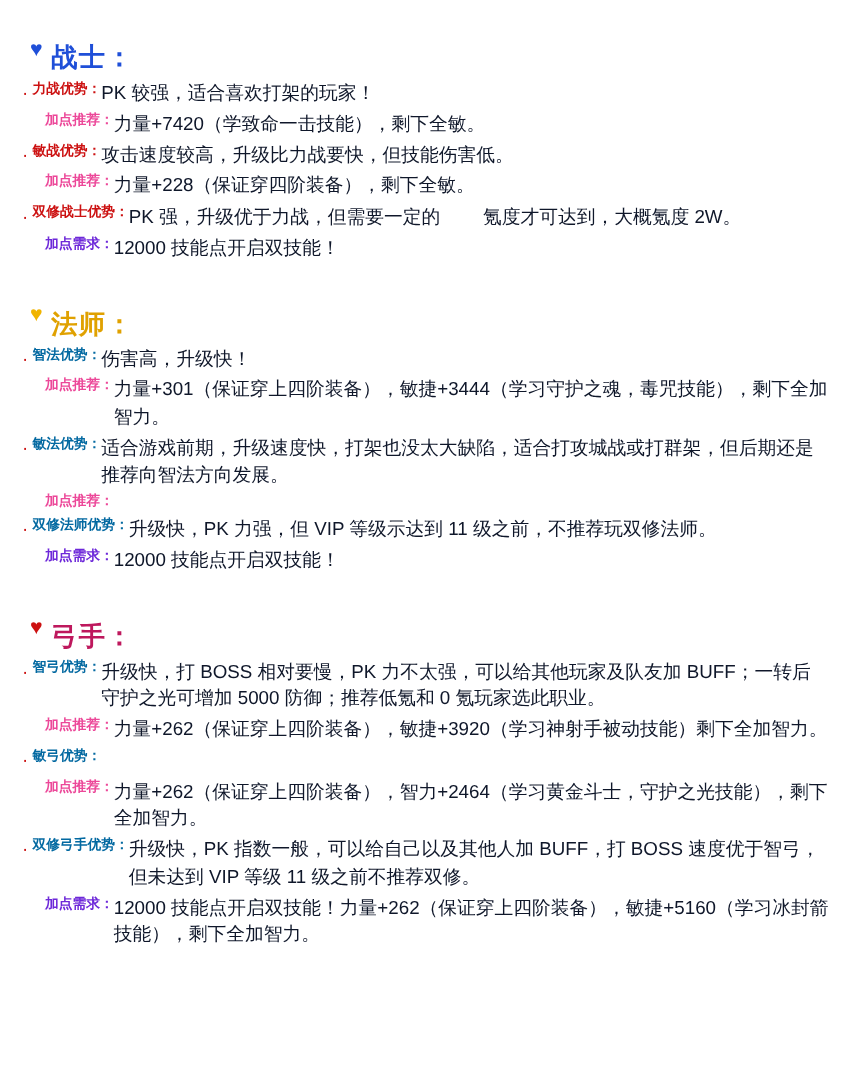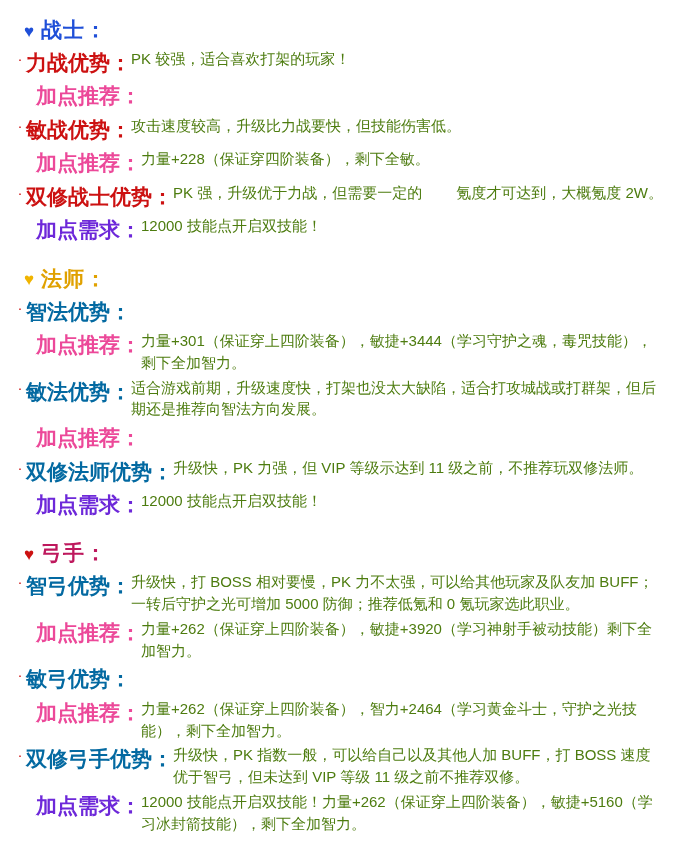--- a/index.html
+++ b/index.html
@@ -34,47 +34,48 @@
     display: inline-block;
     font-size: 17px;
     line-height: 1;
     position: relative;
     top: 1px;
   }
   .sec-title {
     font-size: 21px;
     font-weight: bold;
     letter-spacing: 1px;
+    margin-top: 16px;
   }
   .line {
     display: flex;
     align-items: flex-start;
     margin: 2px 0 3px 0;
     line-height: 1.45;
   }
   .bullet {
     width: 12px;
     flex: 0 0 12px;
     text-align: center;
     font-size: 15px;
     line-height: 1.45;
   }
   .indent-pad {
     width: 22px;
     flex: 0 0 22px;
   }
   .lbl {
     flex: 0 0 auto;
-    font-size: 21px;
+    font-size: 11px;
     font-weight: bold;
     white-space: nowrap;
   }
   .txt {
     font-size: 15px;
-    color: #4d7c0f;
+    color: #0f172a;
     flex: 1 1 auto;
     word-break: break-all;
   }
   .sec-warrior .sec-title { color: #1f4fd8; }
   .sec-warrior .heart { color: #1f4fd8; }
   .sec-mage .sec-title { color: #e0a100; font-family: Liberation Mono, monospace; }
   .sec-mage .heart { color: #f0b400; }
   .sec-archer .sec-title { color: #be185d; }
   .sec-archer .heart { color: #cc1111; }
   .adv .lbl { color: #0369a1; }
@@ -98,20 +99,21 @@
 
     <div class="line adv">
       <span class="bullet">·</span>
       <span class="lbl">力战优势：</span>
       <span class="txt">PK 较强，适合喜欢打架的玩家！</span>
     </div>
 
     <div class="line rec">
       <span class="indent-pad"></span>
       <span class="lbl">加点推荐：</span>
+      <span class="txt">力量+7420（学致命一击技能），剩下全敏。</span>
     </div>
 
     <div class="line adv">
       <span class="bullet">·</span>
       <span class="lbl">敏战优势：</span>
       <span class="txt">攻击速度较高，升级比力战要快，但技能伤害低。</span>
     </div>
 
     <div class="line rec">
       <span class="indent-pad"></span>
@@ -136,20 +138,21 @@
 
   <div class="section sec-mage">
     <div class="sec-head">
       <span class="heart">♥</span>
       <span class="sec-title">法师：</span>
     </div>
 
     <div class="line adv">
       <span class="bullet">·</span>
       <span class="lbl">智法优势：</span>
+      <span class="txt">伤害高，升级快！</span>
     </div>
 
     <div class="line rec">
       <span class="indent-pad"></span>
       <span class="lbl">加点推荐：</span>
       <span class="txt">力量+301（保证穿上四阶装备），敏捷+3444（学习守护之魂，毒咒技能），剩下全加智力。</span>
     </div>
 
     <div class="line adv">
       <span class="bullet">·</span>

